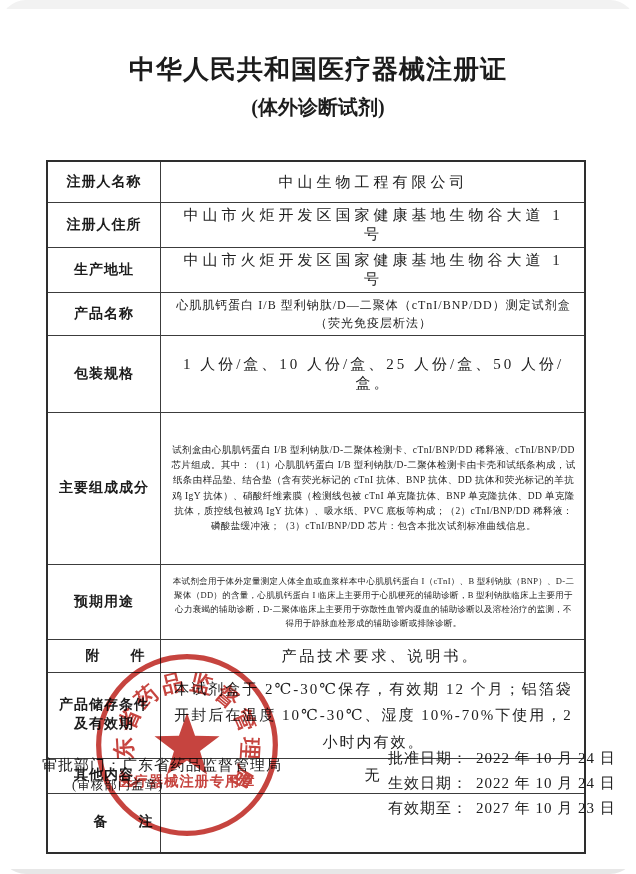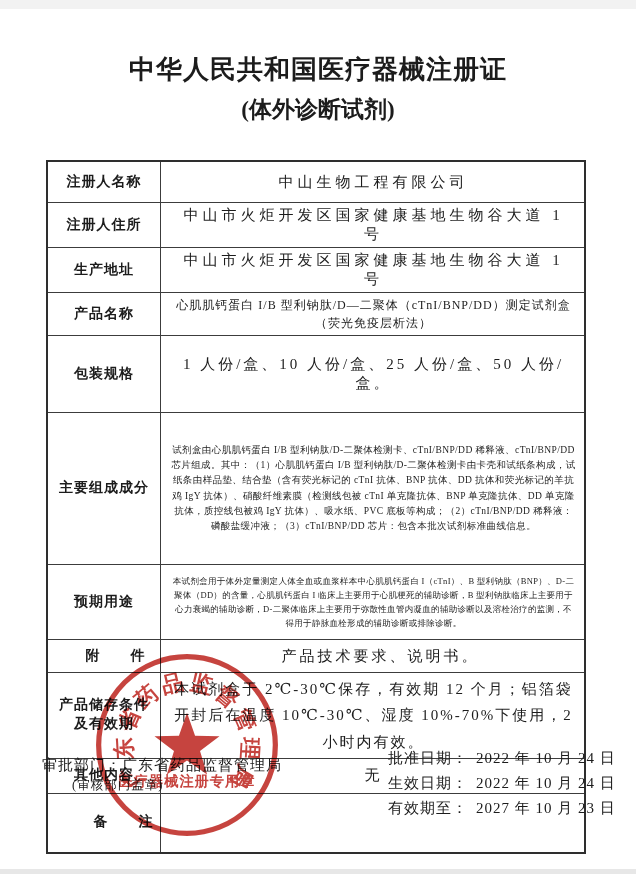--- a/index.html
+++ b/index.html
@@ -1,26 +1,26 @@
 <!DOCTYPE html>
 <html style="--stamp-color: #c23630;"><head>
 <meta charset="utf-8">
 <style>
   html,body{margin:0;padding:0;background:#fff;}
   .page{
     position:relative;width:636px;height:874px;background:#ffffff;overflow:hidden;
-    font-family:"Liberation Serif","DejaVu Serif",serif;color:#1c1c1c;
+    font-family:"Liberation Serif","DejaVu Serif",serif;color:#1c1c1c;border-radius:26px;
   }
   .edge-top{position:absolute;top:0;left:0;width:636px;height:9px;background:#f2f2f2;}
   .edge-bottom{position:absolute;bottom:0;left:0;width:636px;height:5px;background:#e7e7e7;}
 
   .title{position:absolute;top:52px;left:0;width:636px;text-align:center;
     font-size:26px;font-weight:700;letter-spacing:1px;}
   .subtitle{position:absolute;top:94px;left:0;width:636px;text-align:center;
-    font-size:23px;font-weight:700;}
+    font-size:20px;font-weight:700;}
   .regline{position:absolute;top:134px;left:0;width:636px;text-align:center;
     font-size:15.5px;font-weight:700;letter-spacing:1px;}
   .regline .regval{margin-left:14px;}
 
   table.cert{position:absolute;left:46px;top:160px;width:540px;border-collapse:collapse;
     table-layout:fixed;border:2px solid #2e2e2e;}
   table.cert td{border:1px solid #3c3c3c;vertical-align:middle;overflow:hidden;}
   td.lbl{width:110px;text-align:center;font-weight:700;font-size:14px;letter-spacing:1px;
     white-space:pre-line;line-height:1.35;}
   td.val{padding:3px 8px 3px 10px;text-align:center;}

